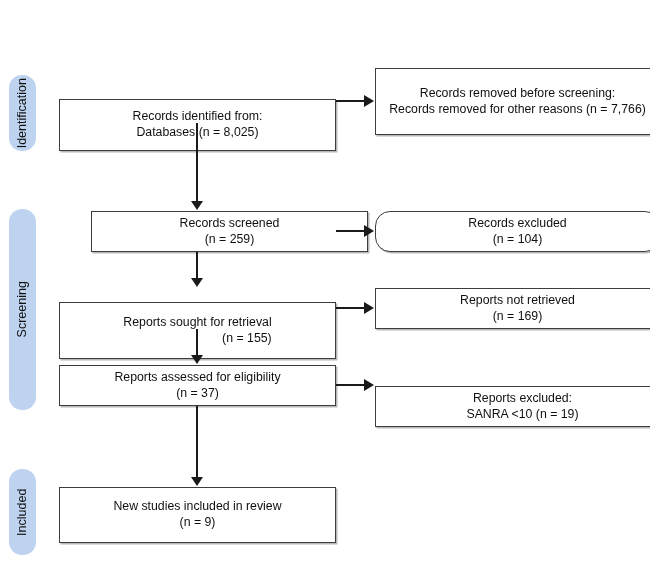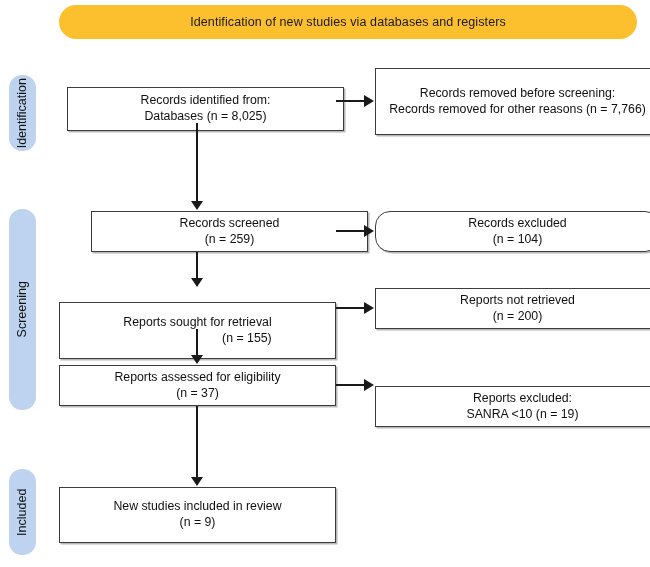--- a/index.html
+++ b/index.html
@@ -73,21 +73,21 @@
   .flow-box .box-text {
     font-size: 12.3px;
     color: #101010;
     line-height: 1.28;
     white-space: pre-line;
   }
 
   .box-left  { left: 59px;  width: 277px; }
   .box-right { left: 375px; width: 285px; }
 
-  .row1-left  { top: 87px;  height: 44px; margin-left: 8px; }
+  .row1-left  { top: 99px;  height: 52px; }
   .row1-right { top: 68px;  height: 67px; }
   .row2-left  { top: 211px; height: 41px; margin-left: 32px; }
   .row2-right { top: 211px; height: 41px; border-radius: 15px; }
   .row3-left  { top: 302px; height: 57px; text-align: right; }
   .row3-right { top: 288px; height: 41px; }
   .row4-left  { top: 365px; height: 41px; }
   .row4-right { top: 386px; height: 41px; padding-left: 16px; }
   .row5-left  { top: 487px; height: 56px; text-align: center; }
 
   
@@ -142,23 +142,20 @@
   .h3 { top: 307px; }
   .h3a { top: 302px; }
   .h4 { top: 384px; }
   .h4a { top: 379px; }
 </style>
 </head>
 <body>
 
 <div id="prisma-canvas">
 
-  <div class="banner">
-    <span>Identification of new studies via databases and registers</span>
-  </div>
 
   <div class="stage-pill stage-identification">
     <span class="stage-label">Identification</span>
   </div>
   <div class="stage-pill stage-screening">
     <span class="stage-label">Screening</span>
   </div>
   <div class="stage-pill stage-included">
     <span class="stage-label">Included</span>
   </div>
@@ -188,21 +185,21 @@
   <div class="h-arrow h2a"></div>
   <div class="conn v-line v2"></div>
   <div class="v-arrow v2a"></div>
 
   <div class="flow-box box-left row3-left">
     <span class="box-text">Reports sought for retrieval
 (n = 155)</span>
   </div>
   <div class="flow-box box-right row3-right">
     <span class="box-text">Reports not retrieved
-(n = 200)</span>
+(n = 169)</span>
   </div>
   <div class="conn h-line h3"></div>
   <div class="h-arrow h3a"></div>
   <div class="conn v-line v3"></div>
   <div class="v-arrow v3a"></div>
 
   <div class="flow-box box-left row4-left">
     <span class="box-text">Reports assessed for eligibility
 (n = 37)</span>
   </div>

